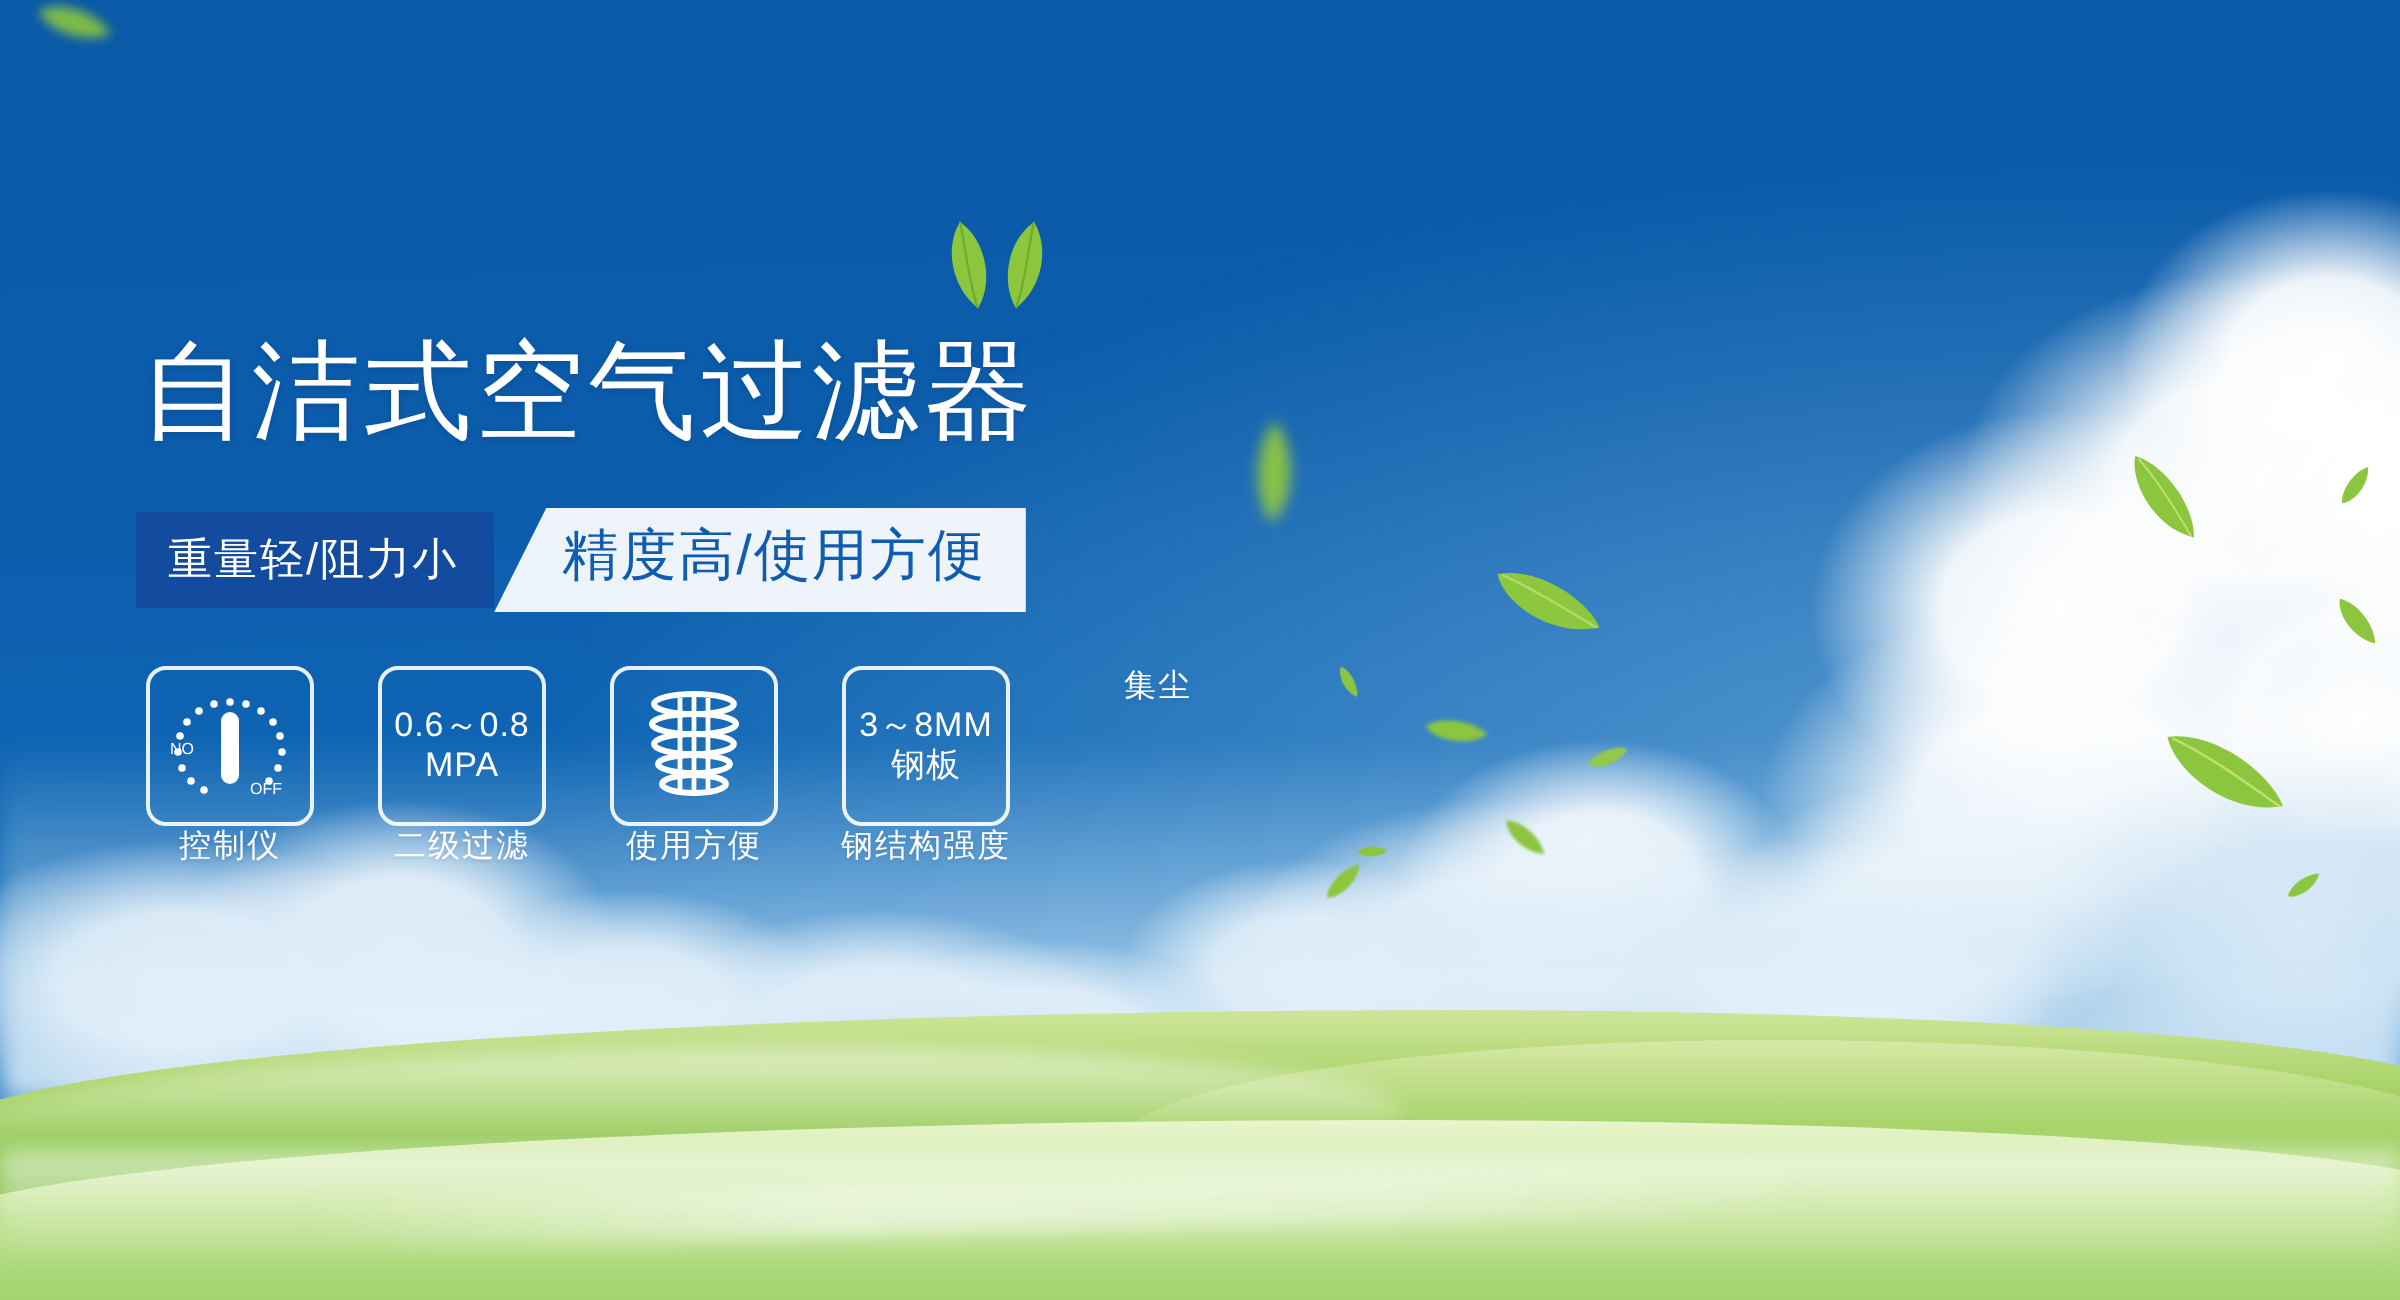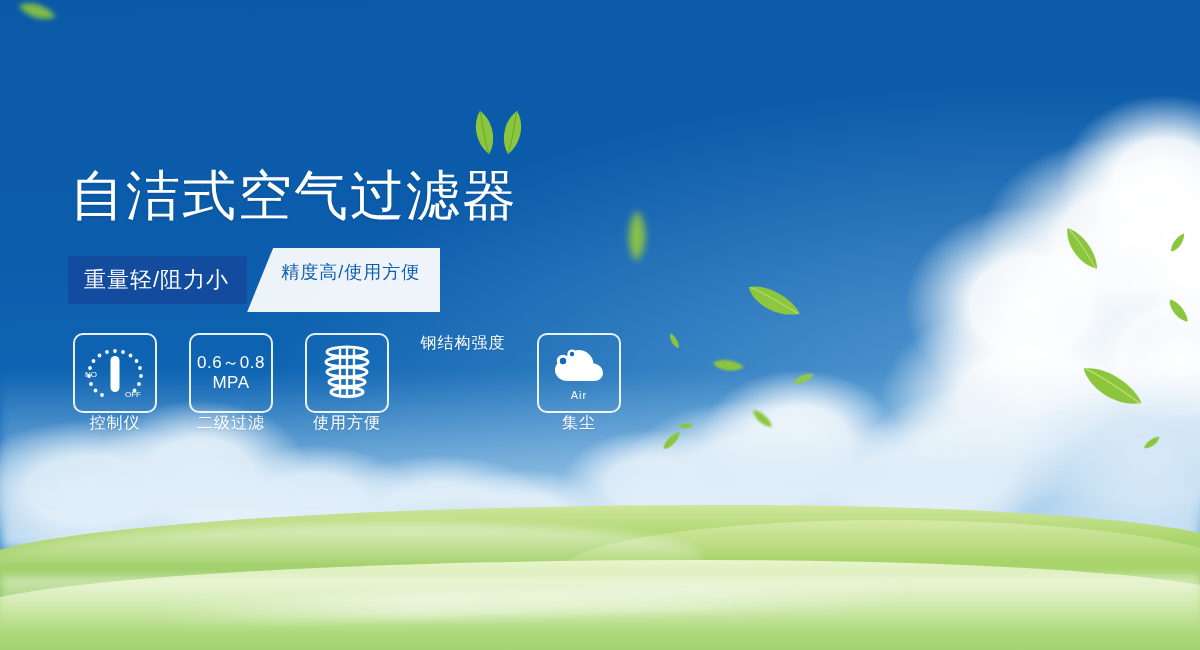--- a/index.html
+++ b/index.html
@@ -160,23 +160,23 @@
   .sub-slash {
     width: 26px;
     background: #134c9e;
     position: relative;
     z-index: 1;
     clip-path: polygon(0 0, 62% 0, 0 100%, 0 100%);
   }
   .sub-light {
     background: rgba(255,255,255,0.93);
     color: #0f5cb0;
-    font-size: 18px;
+    font-size: 28px;
     line-height: 48px;
-    padding: 0 20px 16px 4px;
+    padding: 0 20px 4px 4px;
     letter-spacing: 1px;
     margin-left: -26px;
     clip-path: polygon(26px 0, 100% 0, 100% 100%, 0 100%);
     padding-left: 34px;
   }
 
   
   .features {
     position: absolute;
     left: 68px;
@@ -405,32 +405,25 @@
             <line x1="21" y1="5" x2="21" y2="51"></line>
             <line x1="28" y1="4" x2="28" y2="52"></line>
             <line x1="35" y1="5" x2="35" y2="51"></line>
           </g>
         </svg>
       </div>
       <div class="feature-label">使用方便</div>
     </div>
 
     <div class="feature">
+      <div class="feature-box">
+        <div class="feature-text">3～8MM</div>
+        <div class="feature-text">钢板</div>
+      </div>
       <div class="feature-label">钢结构强度</div>
     </div>
 
     <div class="feature">
-      <div class="feature-box">
-        <svg width="62" height="42" viewBox="0 0 62 42">
-          <path d="M20 36 C12 36 7 31 7 25 C7 19.5 11.5 15 17 15 C18.5 9 24 5 30.5 5 C38.5 5 45 11 45.5 18.5 C51 19 55 23 55 28 C55 32.5 51 36 46 36 Z" fill="#ffffff"></path>
-          <circle cx="15" cy="16" r="6.2" fill="#ffffff"></circle>
-          <circle cx="15" cy="16" r="3.2" fill="#1266b5"></circle>
-          <circle cx="24" cy="9" r="4.6" fill="#ffffff"></circle>
-          <circle cx="24" cy="9" r="2.2" fill="#1266b5"></circle>
-          <circle cx="32" cy="13" r="3.2" fill="#ffffff"></circle>
-        </svg>
-        <div class="air-word">Air</div>
-      </div>
       <div class="feature-label">集尘</div>
     </div>
 
   </div>
 </div>
 
 </body></html>

